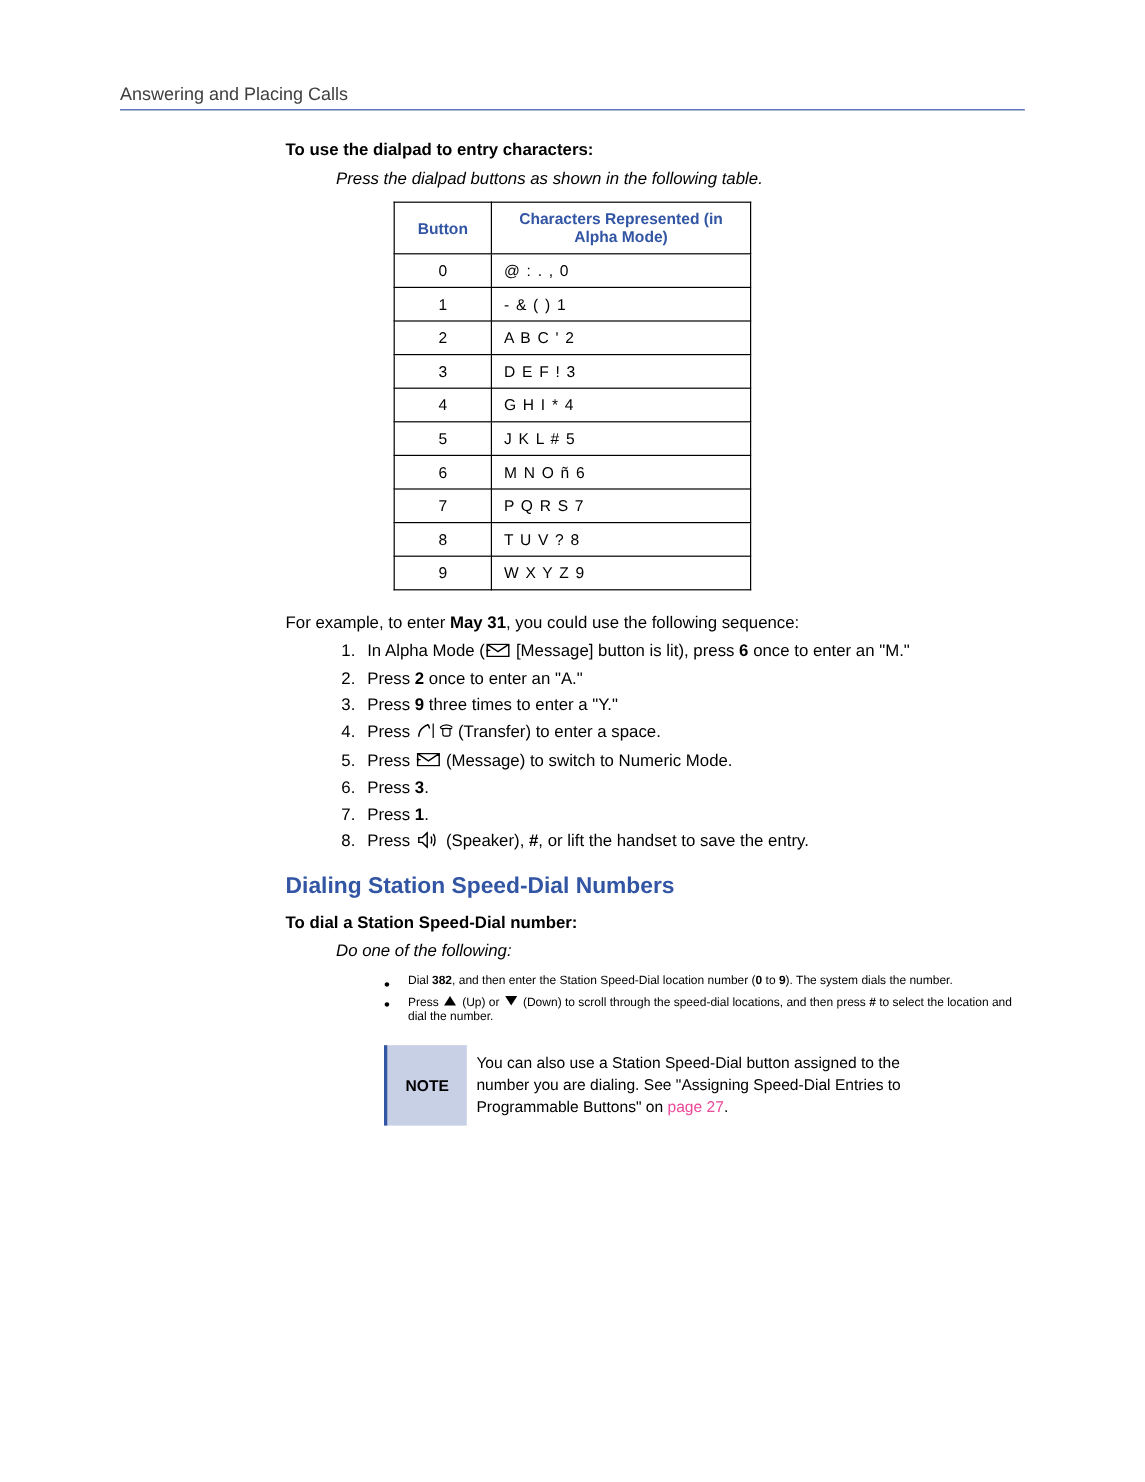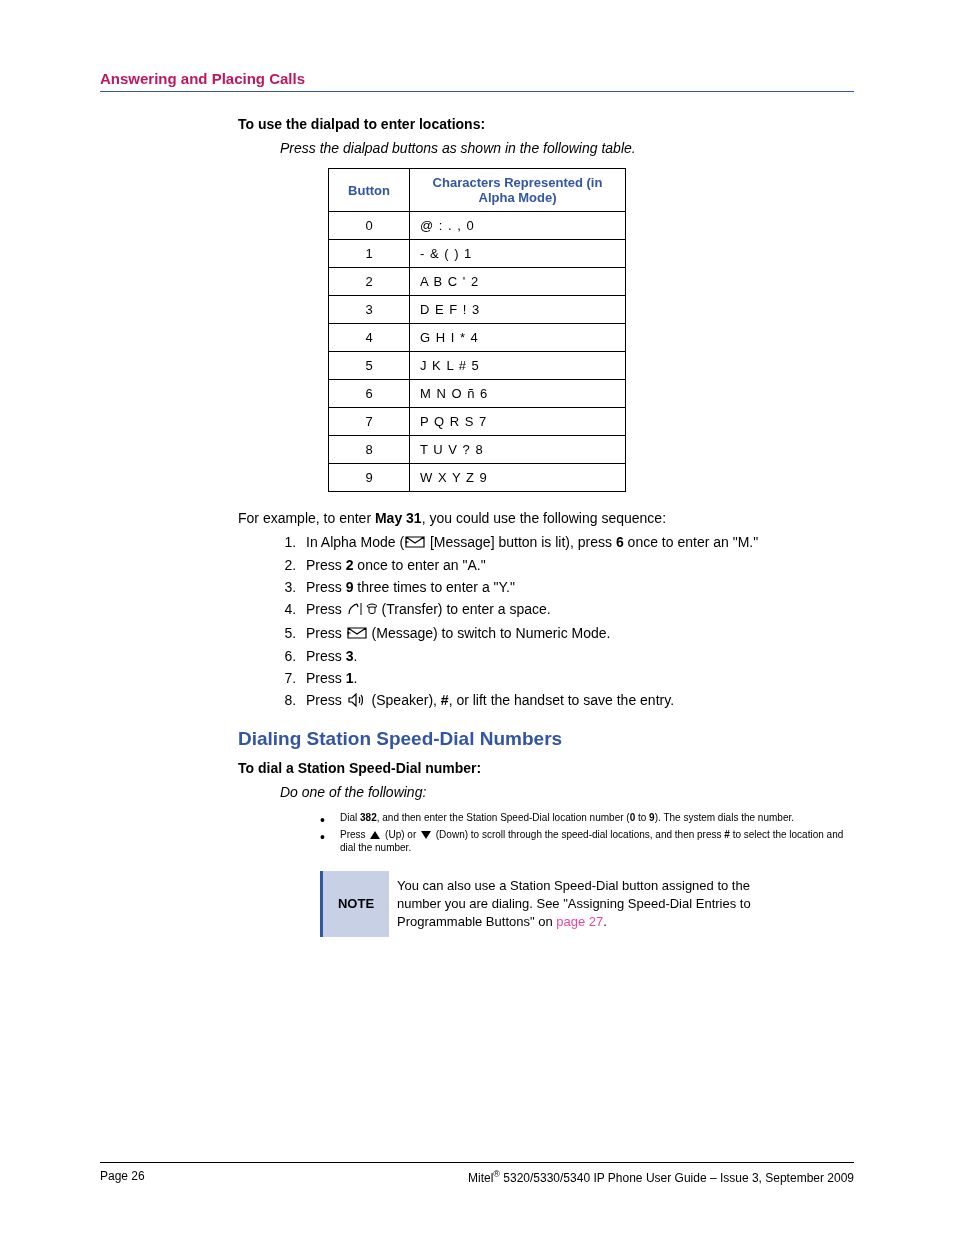--- a/index.html
+++ b/index.html
@@ -13,22 +13,22 @@
     background: #fff;
   }
   .page {
     box-sizing: border-box;
     width: 954px;
     height: 1235px;
     padding: 70px 100px 40px 100px;
     position: relative;
   }
   .section-title {
-    color: #be185d;
-    font-weight: bold;
+    color: #404040;
+    font-weight: normal;
     font-size: 15px;
     padding-bottom: 4px;
     border-bottom: 1px solid #3255a4;
     margin-bottom: 24px;
   }
   .subhead {
     font-weight: bold;
     font-size: 14px;
     margin-left: 138px;
     margin-bottom: 8px;
@@ -145,21 +145,21 @@
   }
   .footer .right span.reg { font-size: 9px; vertical-align: super; }
 </style>
 </head>
 <body>
 
 <div class="page">
 
   <div class="section-title">Answering and Placing Calls</div>
 
-  <div class="subhead">To use the dialpad to enter locations:</div>
+  <div class="subhead">To use the dialpad to entry characters:</div>
 
   <div class="body-indent">Press the dialpad buttons as shown in the following table.</div>
 
   <table class="dialpad">
     <thead>
       <tr>
         <th class="col-btn">Button</th>
         <th class="col-chars">Characters Represented (in Alpha Mode)</th>
       </tr>
     </thead>
@@ -271,20 +271,14 @@
     </li>
   </ul>
 
   <div class="note-box">
     <div class="note-label">NOTE</div>
     <div class="note-body">
       <span>You can also use a Station Speed-Dial button assigned to the number you are dialing. See "Assigning Speed-Dial Entries to Programmable Buttons" on </span><span class="link">page 27</span><span>.</span>
     </div>
   </div>
 
-  <div class="footer">
-    <div class="left">Page 26</div>
-    <div class="right">
-      <span>Mitel</span><span class="reg">®</span><span> 5320/5330/5340 IP Phone User Guide  – Issue 3, September 2009</span>
-    </div>
-  </div>
 
 </div>
 
 </body></html>

